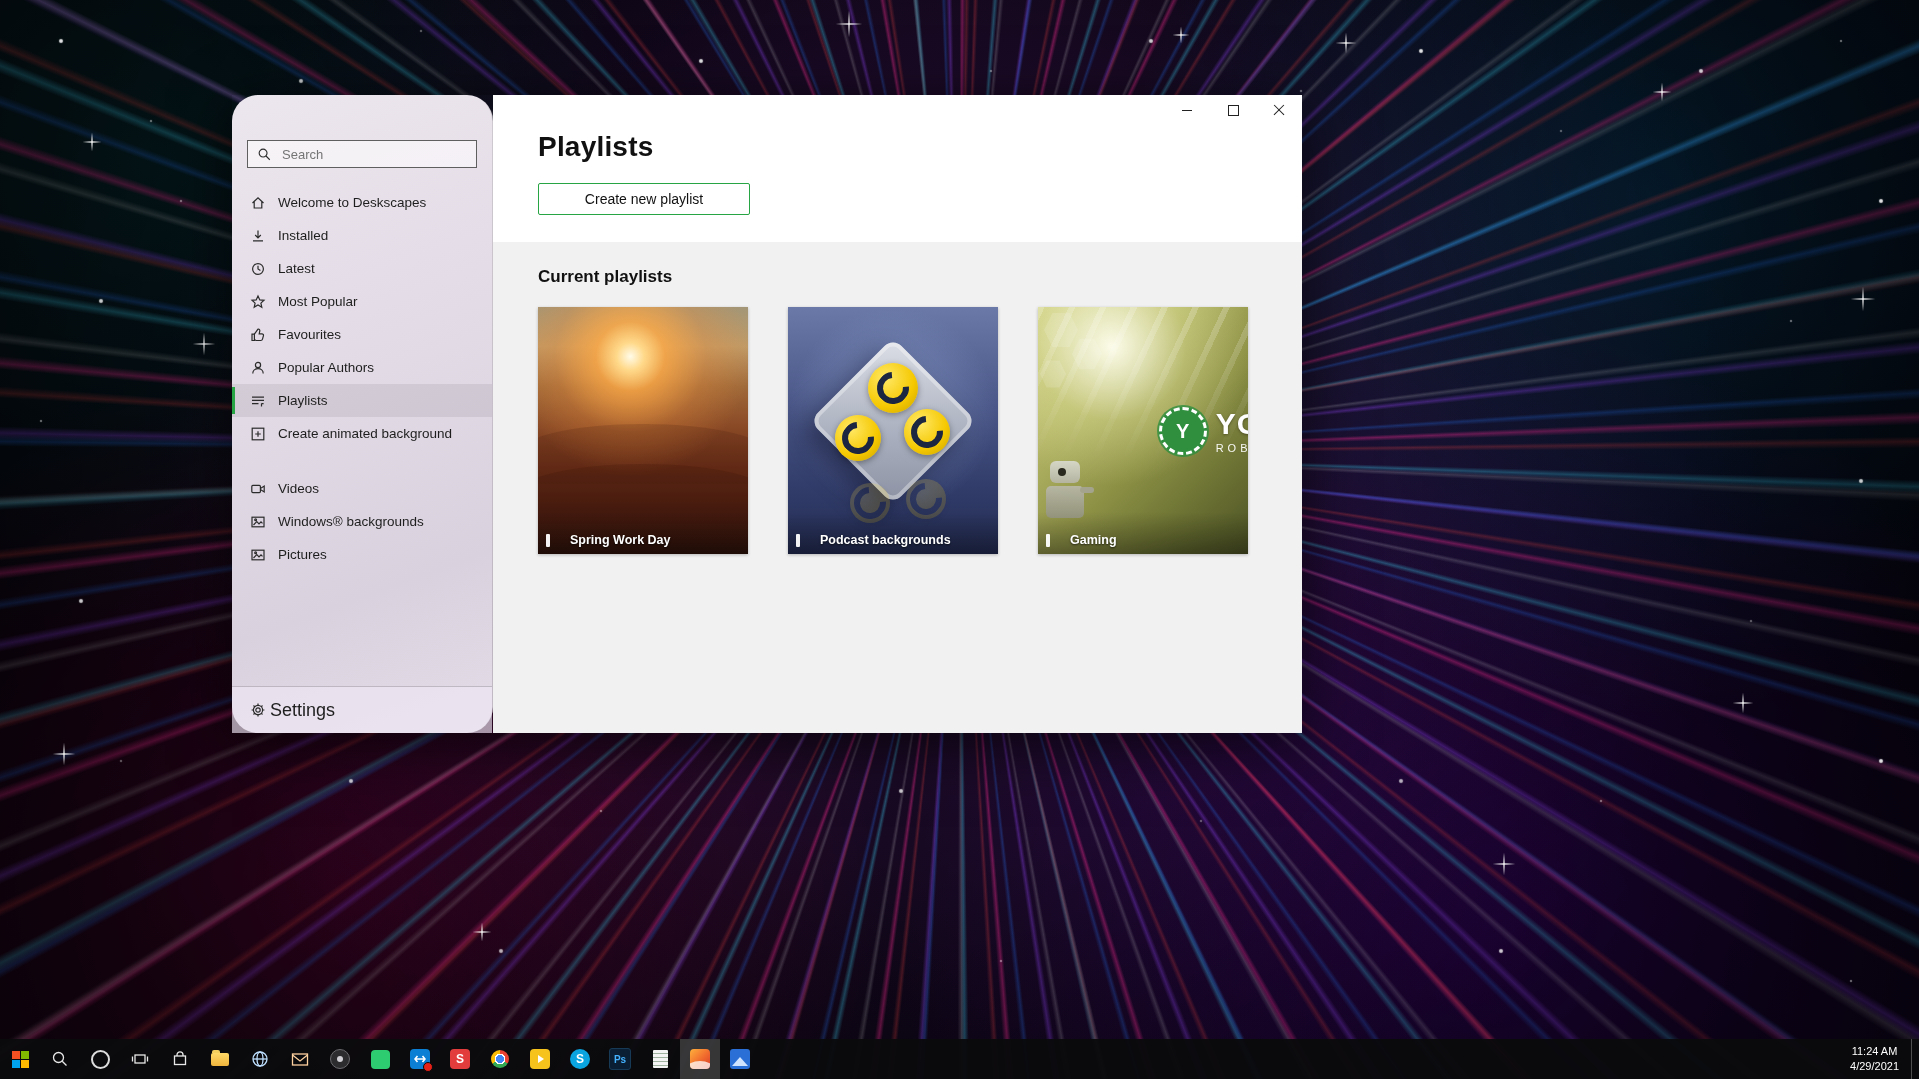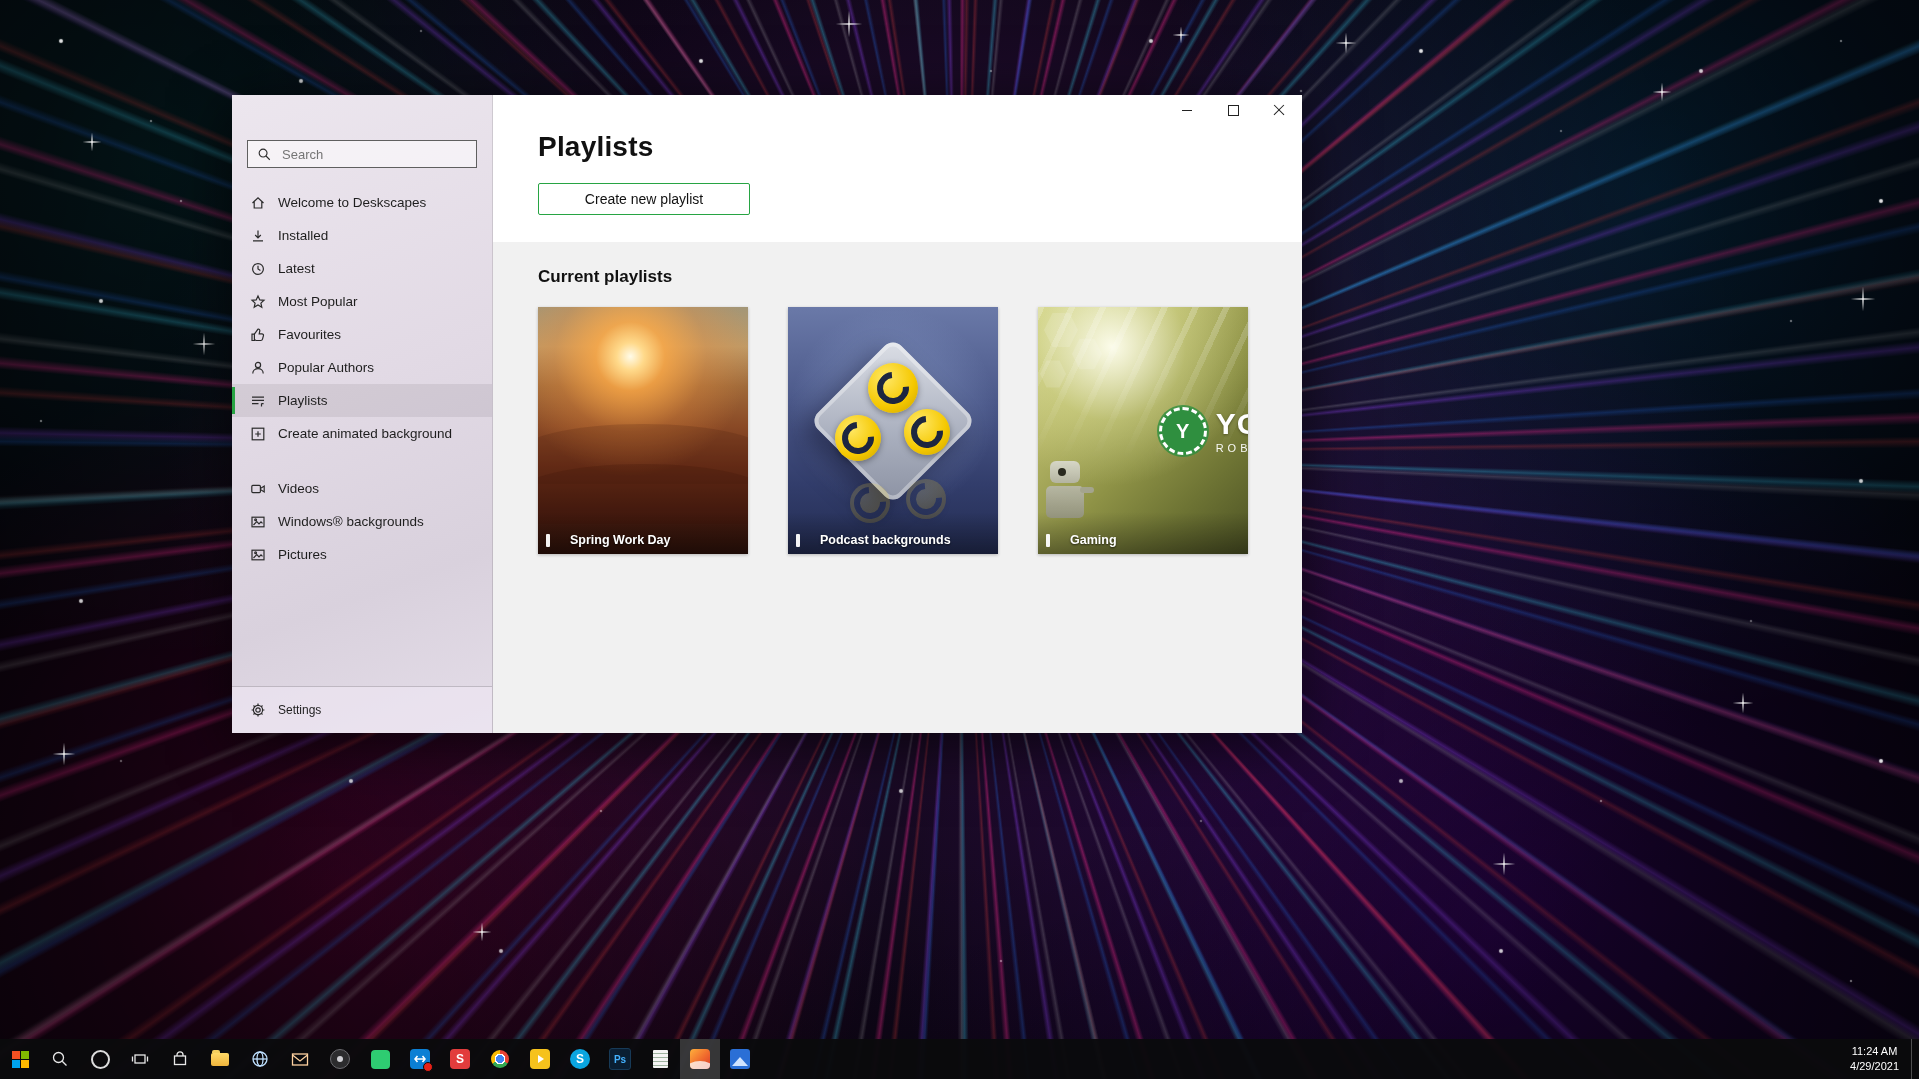--- a/index.html
+++ b/index.html
@@ -58,34 +58,34 @@
   .flare::before,.flare::after{content:"";position:absolute;
     background:radial-gradient(closest-side, rgba(255,255,255,.95), rgba(255,255,255,0));}
   .flare::before{left:0;right:0;top:50%;height:3px;transform:translateY(-50%);}
   .flare::after{top:0;bottom:0;left:50%;width:3px;transform:translateX(-50%);}
 
   
   .app-window{position:absolute;left:232px;top:95px;width:1070px;height:638px;display:flex;
     box-shadow:0 12px 55px rgba(0,0,0,.65);}
   .sidebar{width:261px;flex:0 0 261px;display:flex;flex-direction:column;position:relative;
     background:linear-gradient(160deg,#ece6ee 0%,#e2dae5 45%,#d9d1dd 75%,#e4dde8 100%);
-    border-right:1px solid rgba(0,0,0,.12);box-sizing:border-box;}
+    border-right:1px solid rgba(0,0,0,.12);box-sizing:border-box;border-radius:26px;}
   .search-box{margin:45px 15px 12px 15px;height:28px;border:1px solid #5f5f5f;background:rgba(255,255,255,.55);
     display:flex;align-items:center;gap:7px;padding:0 8px;box-sizing:border-box;}
   .search-box input{border:none;background:transparent;outline:none;font-size:13px;color:#333;width:100%;
     font-family:"Liberation Sans",sans-serif;}
   .nav{padding-top:6px;}
   .nav-item{height:33px;display:flex;align-items:center;gap:12px;padding-left:17px;font-size:13.5px;color:#1e1e1e;
     position:relative;cursor:default;}
   .nav-item.selected{background:rgba(0,0,0,.07);}
   .nav-item.selected::before{content:"";position:absolute;left:0;top:3px;bottom:3px;width:3px;background:#27a443;}
   .nav-ico{width:17px;height:17px;display:flex;align-items:center;justify-content:center;color:#2b2b2b;flex:0 0 17px;}
   .nav-gap{height:22px;}
   .sidebar-bottom{margin-top:auto;height:46px;border-top:1px solid rgba(0,0,0,.18);display:flex;align-items:center;
-    gap:12px;padding-left:17px;font-size:12px;color:#1e1e1e;background:rgba(238,231,243,.65);}
+    gap:4px;padding-left:17px;font-size:18px;color:#1e1e1e;background:rgba(238,231,243,.65);}
 
   .main{flex:1;background:#fff;position:relative;display:flex;flex-direction:column;overflow:hidden;}
   .window-controls{position:absolute;top:0;right:0;display:flex;height:30px;z-index:5;}
   .wc{width:46px;display:flex;align-items:center;justify-content:center;cursor:default;}
   .min-glyph{width:10px;height:1px;background:#222;display:block;}
   .max-glyph{width:9px;height:9px;border:1px solid #222;display:block;}
   .x-glyph{position:relative;width:12px;height:12px;display:block;}
   .x-glyph::before,.x-glyph::after{content:"";position:absolute;left:50%;top:50%;width:14px;height:1.2px;background:#222;}
   .x-glyph::before{transform:translate(-50%,-50%) rotate(45deg);}
   .x-glyph::after{transform:translate(-50%,-50%) rotate(-45deg);}

